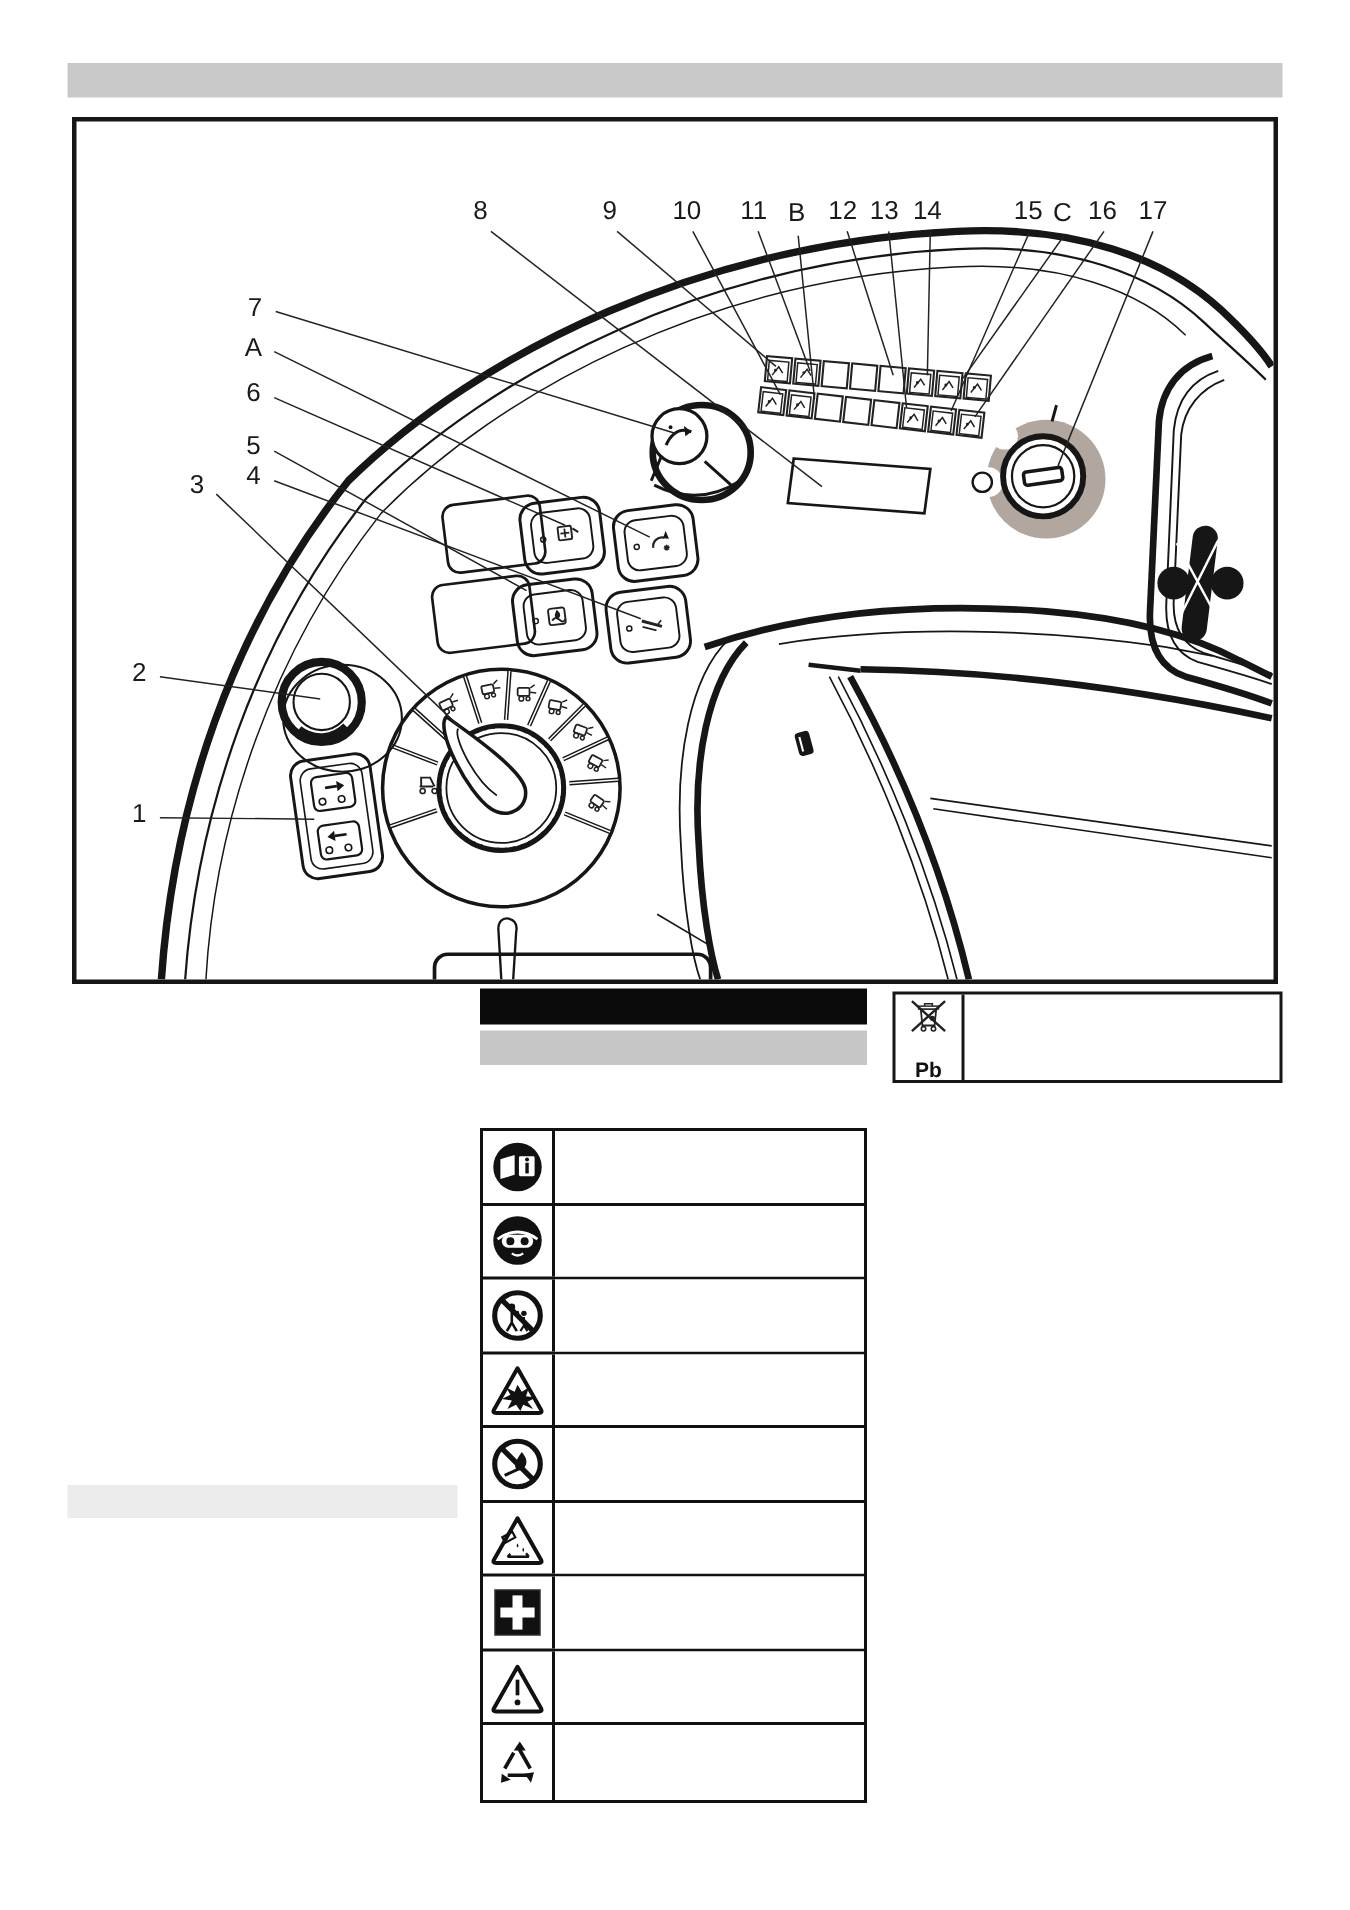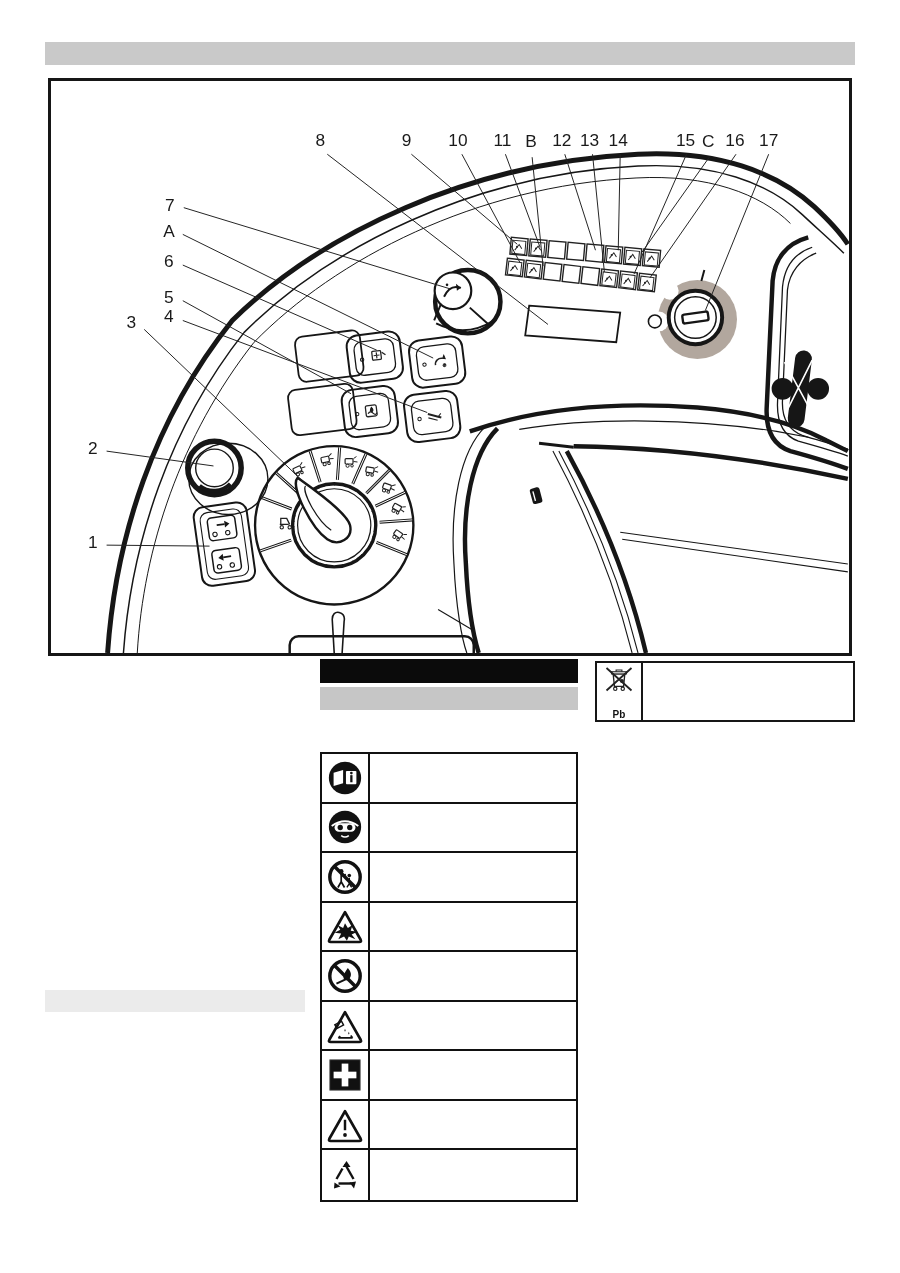--- a/index.html
+++ b/index.html
@@ -19,21 +19,21 @@
   .caption-black { left:320px; top:659px; width:258px; height:24px; background:#0b0b0b; }
   .caption-gray  { left:320px; top:687px; width:258px; height:23px; background:#c6c6c6; }
   .battery-box {
     left:595px; top:661px; width:260px; height:61px;
     border:2px solid #161616; display:flex;
   }
   .battery-icon-cell {
     width:46px; border-right:2px solid #161616;
     display:flex; flex-direction:column; align-items:center; justify-content:center;
   }
-  .battery-pb { font-size:10px; font-weight:bold; color:#111; line-height:1; margin-top:12px; }
+  .battery-pb { font-size:14px; font-weight:bold; color:#111; line-height:1; margin-top:12px; }
   .battery-text-cell { flex:1; }
   .section-bar { left:45px; top:990px; width:260px; height:22px; background:#ebebeb; }
   .safety-table {
     left:320px; top:752px; width:258px; height:450px;
     border:2px solid #111; display:grid; grid-template-rows:repeat(9, 1fr);
   }
   .safety-row { display:flex; border-bottom:2px solid #111; }
   .safety-row:last-child { border-bottom:none; }
   .icon-cell {
     width:48px; border-right:2px solid #111;

